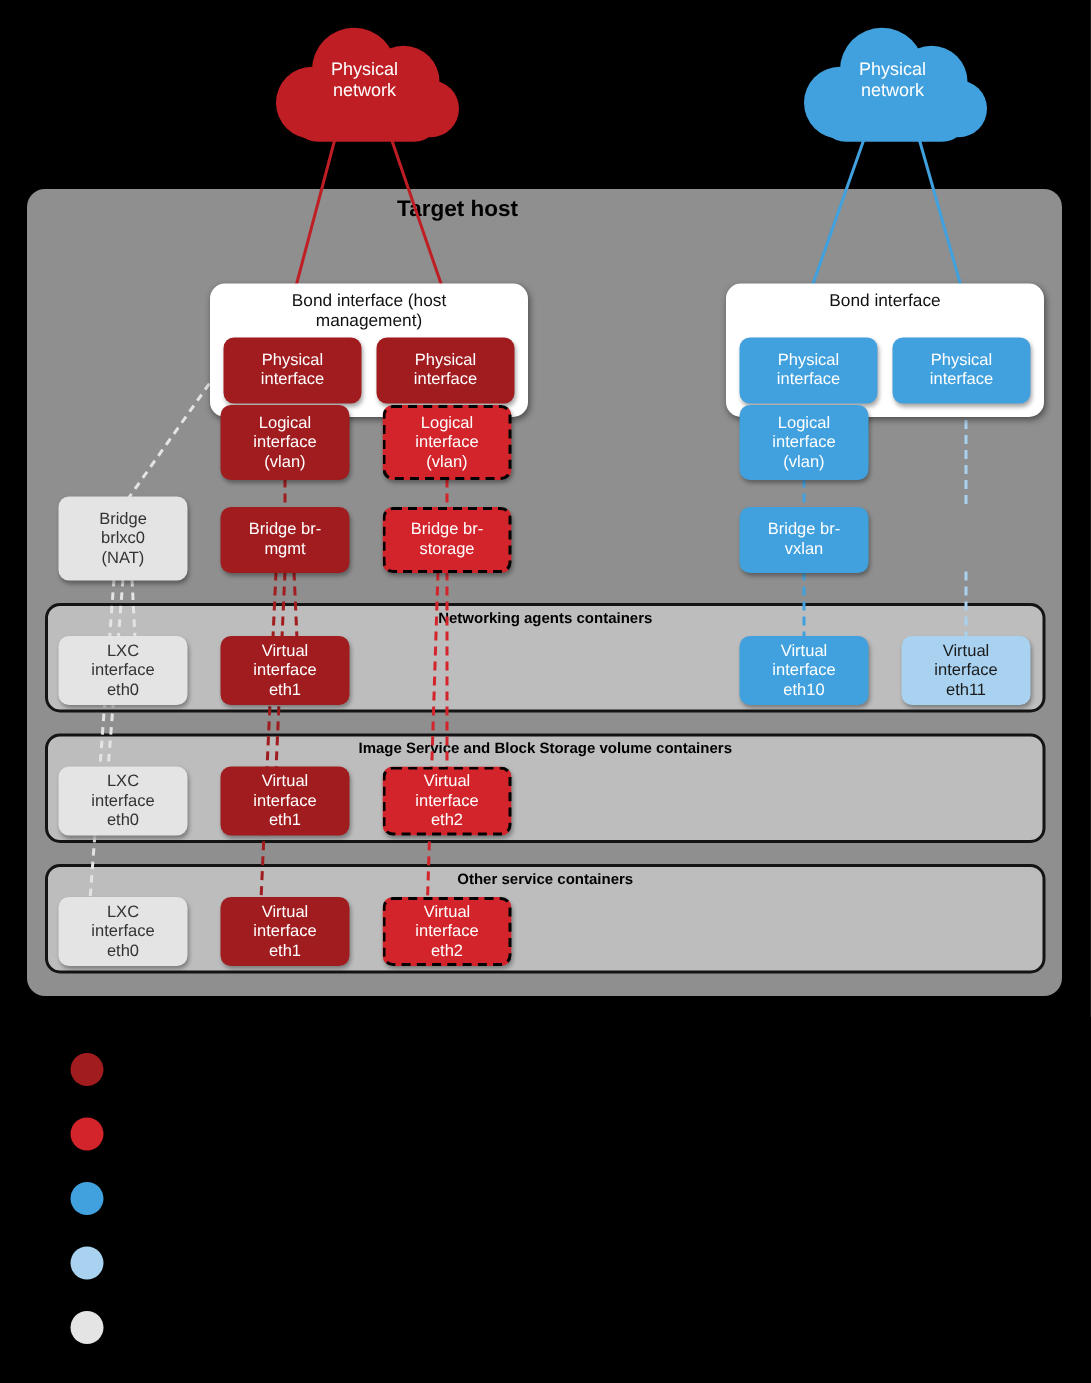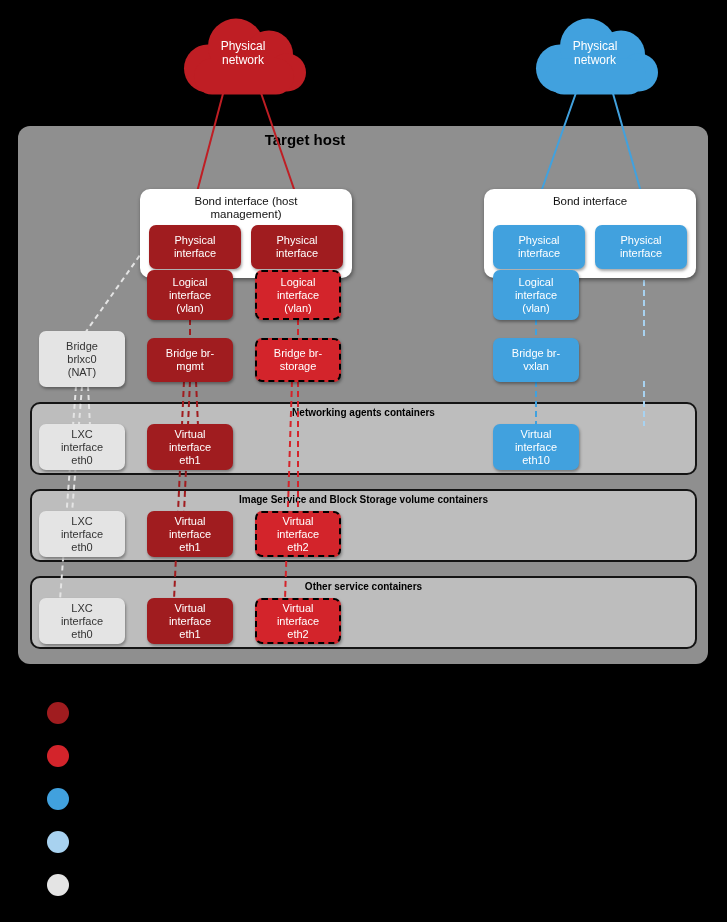--- a/index.html
+++ b/index.html
@@ -163,20 +163,21 @@
   <div class="box logical lg-vx blue-bg">Logical interface (vlan)</div>
 
   <div class="box bridge br-lxc grayb">Bridge brlxc0 (NAT)</div>
   <div class="box bridge br-mgmt darkred">Bridge br-mgmt</div>
   <div class="box bridge br-sto redd">Bridge br-storage</div>
   <div class="box bridge br-vx blue-bg">Bridge br-vxlan</div>
 
   <div class="box item r1 c-eth0 grayb">LXC interface eth0</div>
   <div class="box item r1 c-eth1 darkred">Virtual interface eth1</div>
   <div class="box item r1 c-eth10 blue-bg">Virtual interface eth10</div>
+  <div class="box item r1 c-eth11 lightblue">Virtual interface eth11</div>
 
   <div class="box item r2 c-eth0 grayb">LXC interface eth0</div>
   <div class="box item r2 c-eth1 darkred">Virtual interface eth1</div>
   <div class="box item r2 c-eth2 redd">Virtual interface eth2</div>
 
   <div class="box item r3 c-eth0 grayb">LXC interface eth0</div>
   <div class="box item r3 c-eth1 darkred">Virtual interface eth1</div>
   <div class="box item r3 c-eth2 redd">Virtual interface eth2</div>
 
   <div class="swatch sw1" style="background: rgb(160, 28, 31);"></div>

